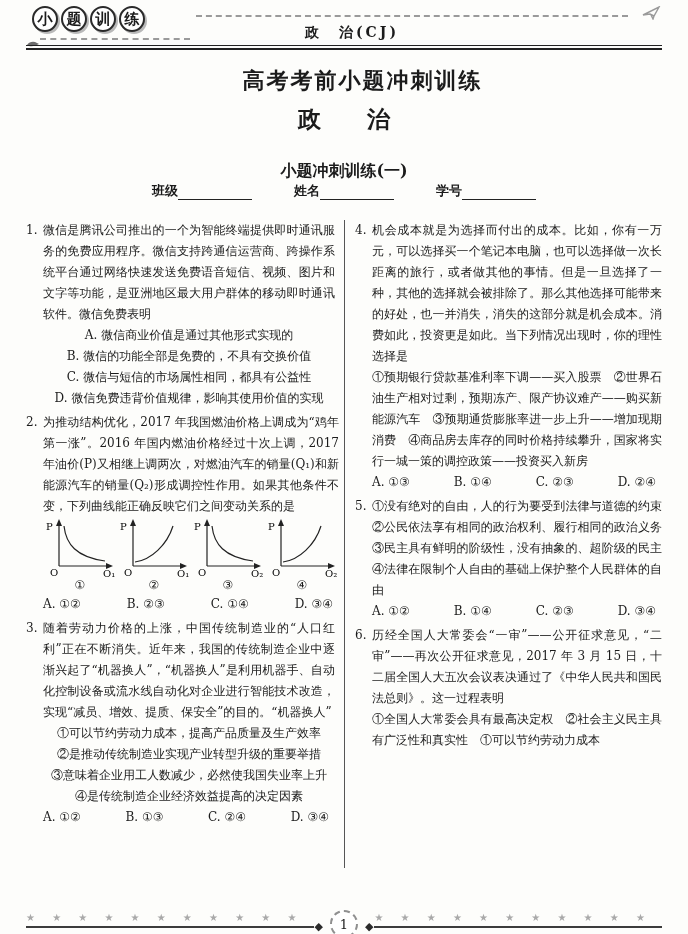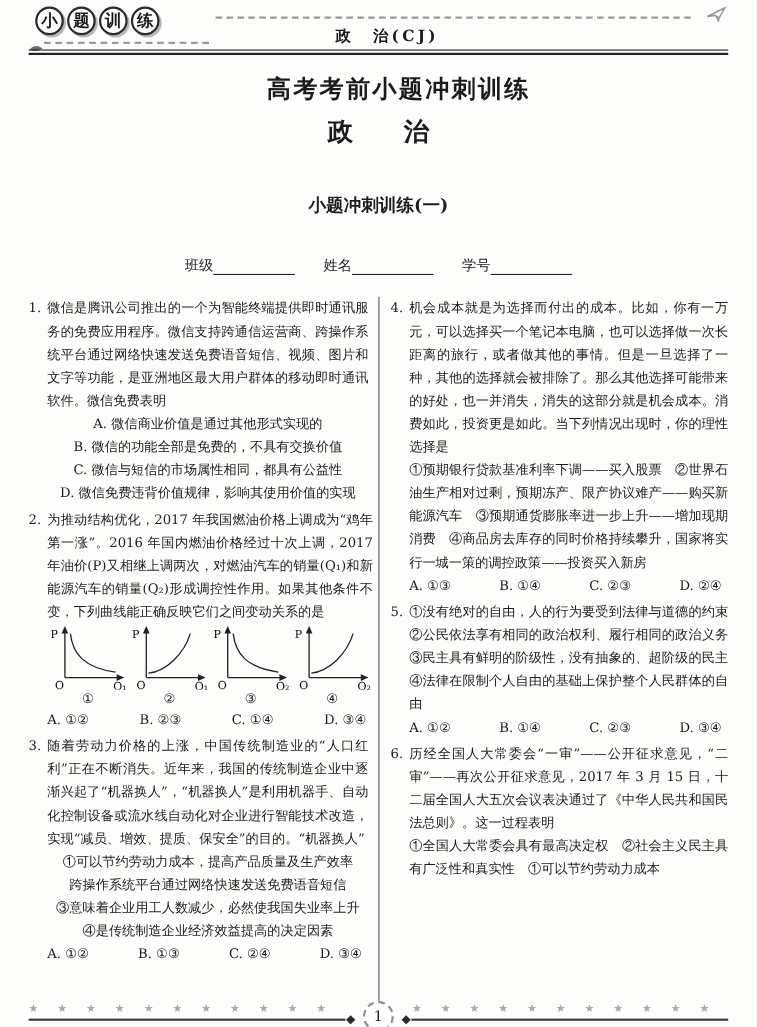--- a/index.html
+++ b/index.html
@@ -21,23 +21,23 @@
   .plane { position:absolute; right:0; top:5px; }
   .logo-underline { position:absolute; left:14px; top:38px; width:150px; border-top:2px dashed #9a9a9a; }
   .nib { position:absolute; left:0; top:33px; }
   .subject { position:absolute; left:16px; right:0; top:24px; text-align:center;
              font-size:14px; font-weight:bold; letter-spacing:3px; }
   .double-rule { position:absolute; left:0; right:0; bottom:0; height:5px;
                  border-top:1px solid #222; border-bottom:2.5px solid #222; }
   
   .title1 { text-align:center; font-size:22px; font-weight:bold; letter-spacing:2px; margin-top:16px;margin-left:37px; }
   .title2 { text-align:center; font-size:23px; font-weight:bold; margin-top:8px; }
-  .title3 { text-align:center; font-size:16px; font-weight:bold; margin-top:42px; }
-  
-  .student { display:flex; justify-content:center; gap:26px; margin-top:34px; font-size:13px; }
+  .title3 { text-align:center; font-size:16px; font-weight:bold; margin-top:26px; }
+  
+  .student { display:flex; justify-content:center; gap:42px; font-size:13px;font-weight:bold; }
   .blank { display:inline-block; width:74px; border-bottom:1px solid #222; height:14px; vertical-align:bottom; }
   
   .columns { display:flex; margin:20px 26px 0; height:648px; overflow:hidden; }
   .col { width:50%; overflow:hidden; }
   .col-left  { padding-right:9px; }
   .col-right { border-left:1px solid #555; padding-left:10px; }
   .q { display:flex; font-size:12px; line-height:21px; margin-bottom:3px; }
   .qnum { width:17px; flex-shrink:0; }
   .qbody { flex:1; }
   .para { text-align:justify; }
@@ -181,21 +181,21 @@
             <span>D. ③④</span>
           </div>
         </div>
       </div>
 
       <div class="q">
         <span class="qnum">3.</span>
         <div class="qbody">
           <div class="para">随着劳动力价格的上涨，中国传统制造业的“人口红利”正在不断消失。近年来，我国的传统制造企业中逐渐兴起了“机器换人”，“机器换人”是利用机器手、自动化控制设备或流水线自动化对企业进行智能技术改造，实现“减员、增效、提质、保安全”的目的。“机器换人”</div>
           <div class="opt-line">①可以节约劳动力成本，提高产品质量及生产效率</div>
-          <div class="opt-line">跨操作系统平台通过网络快速发送免费语音短信</div>
+          <div class="opt-line">②是推动传统制造业实现产业转型升级的重要举措</div>
           <div class="opt-line">③意味着企业用工人数减少，必然使我国失业率上升</div>
           <div class="opt-line">④是传统制造企业经济效益提高的决定因素</div>
           <div class="opt-row">
             <span>A. ①②</span>
             <span>B. ①③</span>
             <span>C. ②④</span>
             <span>D. ③④</span>
           </div>
         </div>
       </div>

